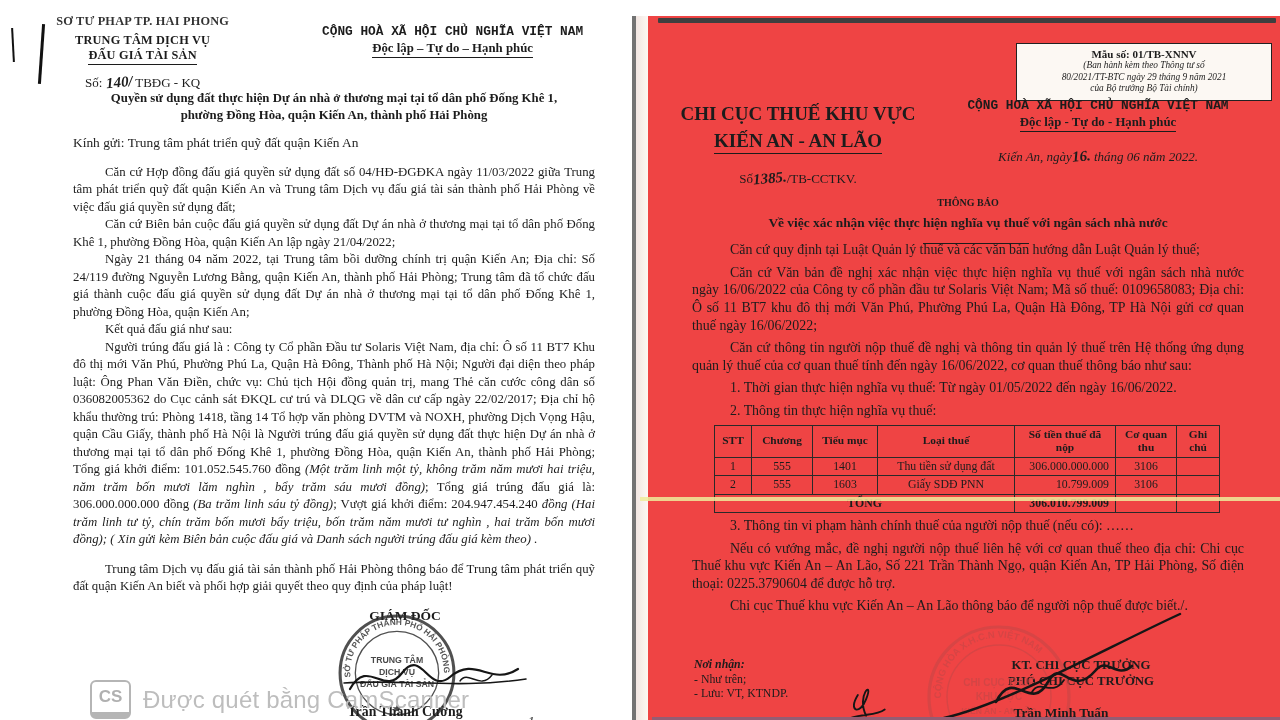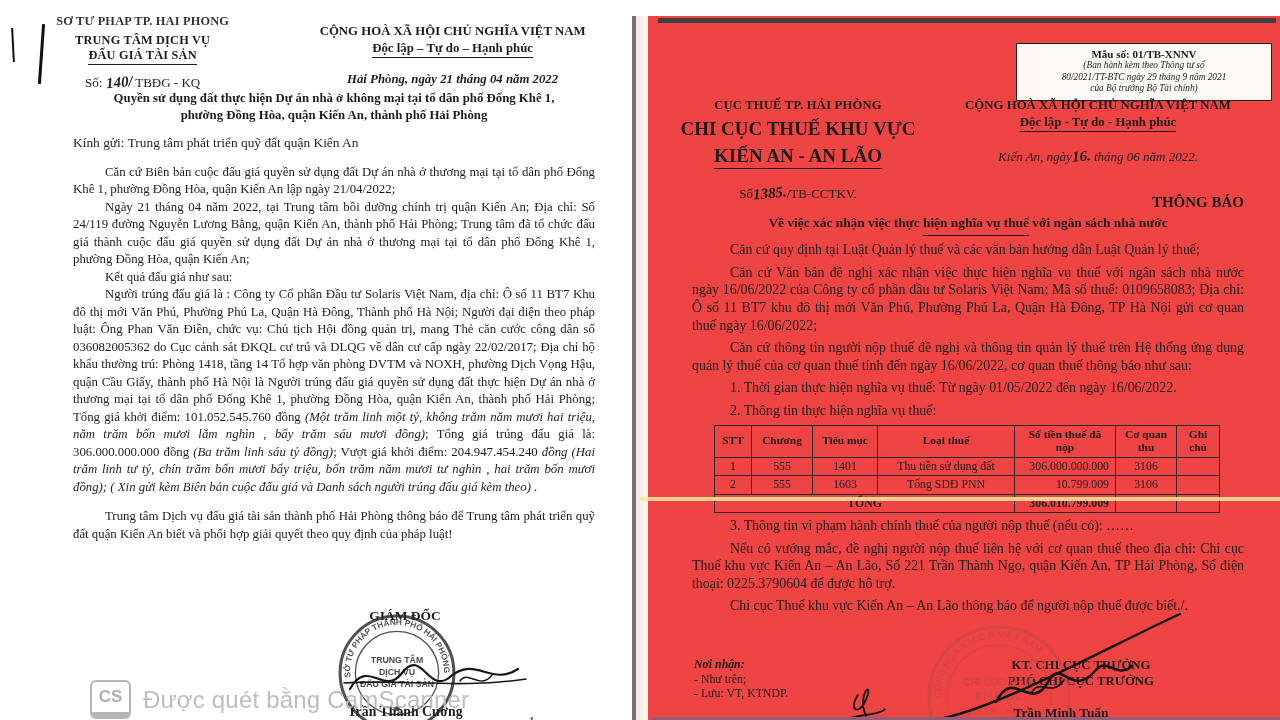--- a/index.html
+++ b/index.html
@@ -10,21 +10,21 @@
   .page-left{left:0;width:620px;background:#ffffff;}
   .scan-line{position:absolute;background:#111;}
   .lp-header{position:absolute;top:0;left:0;width:620px;display:flex;}
   .lp-h-left{width:46%;text-align:center;padding-top:2px;}
   .lp-h-right{width:54%;text-align:center;padding-top:8px;}
   .h-small{font-size:12.3px;font-weight:bold;letter-spacing:.2px;line-height:15px;}
   .h-clip{transform:translateY(-4px);opacity:.9;}
   .u-line{display:inline-block;border-bottom:1.6px solid #1c1c1c;padding-bottom:1px;}
   .so-line{margin-top:9px;font-size:13px;}
   .hand{display:inline-block;font-style:italic;font-weight:600;transform:rotate(-5deg);font-size:15px;}
-  .motto1{font-size:12.8px;font-weight:bold;}
+  .motto1{font-size:12.8px;font-weight:bold;font-family:Liberation Mono, monospace;}
   .motto2{font-size:12.8px;font-weight:bold;margin-top:2px;}
   .dateline{font-size:12.8px;font-style:italic;font-weight:600;margin-top:14px;}
   .lp-body{position:absolute;top:74px;left:73px;width:522px;font-size:12.8px;line-height:17.5px;text-align:justify;}
   .doc-title{text-align:center;font-weight:bold;font-size:15.4px;letter-spacing:.3px;margin:4px 0 8px 0;line-height:20px;}
   .doc-subtitle{text-align:center;font-weight:bold;font-size:12.8px;line-height:17px;margin:0 auto 10px auto;max-width:478px;}
   .salutation{font-size:13.4px;margin:4px 0 12px 0;}
   .para{text-indent:32px;margin:0;}
   .para.gap{margin-top:12px;}
   .it{font-style:italic;}
   .lp-sign-title{position:absolute;left:330px;top:592px;width:150px;text-align:center;font-weight:bold;font-size:13.5px;}
@@ -47,23 +47,23 @@
   .fb1{font-size:11px;font-weight:bold;}
   .fb-it{font-size:9.3px;font-style:italic;line-height:11.5px;}
   .rp-header{position:absolute;top:82px;left:30px;width:600px;display:flex;}
   .rp-h-left{width:44%;text-align:center;}
   .rp-h-right{width:56%;text-align:center;}
   .rp-h-l1{font-size:12.6px;font-weight:600;letter-spacing:.2px;}
   .rp-h-l2{font-size:19px;font-weight:bold;margin-top:5px;}
   .rp-so{margin-top:16px;font-size:13px;}
   .rp-date{font-size:13px;font-style:italic;margin-top:16px;}
   .rp-body{position:absolute;top:178px;left:56px;width:552px;font-size:13.9px;line-height:17.6px;text-align:justify;}
-  .rp-title{text-align:right;font-weight:bold;font-size:15px;margin:0 0 2px 0;}
+  .rp-title{text-align:center;font-weight:bold;font-size:10px;margin:0 0 2px 0;}
   .rp-subtitle{text-align:center;font-weight:bold;font-size:13.4px;margin:0 0 10px 0;}
-  .rp-sub-u{border-bottom:1.4px solid #1c1c1c;padding-bottom:5px;text-align:center;}
+  .rp-sub-u{border-bottom:1.4px solid #1c1c1c;padding-bottom:13px;text-align:center;}
   .rp-para{text-indent:38px;margin:0 0 5px 0;font-family:Liberation Serif, serif;}
   .tax-table{border-collapse:collapse;margin:3px 0 4px 22px;font-size:11.8px;}
   .tax-table th,.tax-table td{border:1.4px solid #2a2a2a;padding:2px 4px;text-align:center;line-height:13.5px;}
   .tax-table th{font-weight:bold;font-size:11.4px;}
   .td-amount{text-align:right !important;padding-right:6px !important;}
   .td-total{font-weight:bold;}
   .hl-yellow{position:absolute;left:4px;top:481px;width:644px;height:4px;background:#efec9b;opacity:.85;}
   .noi-nhan{position:absolute;left:58px;top:641px;font-size:11.8px;line-height:14.5px;}
   .nn-label{font-weight:bold;font-style:italic;}
   .sig-small{position:absolute;left:195px;top:648px;width:62px;height:62px;}
@@ -89,27 +89,27 @@
       <div class="h-small"><span class="u-line">ĐẤU GIÁ TÀI SẢN</span></div>
       <div class="so-line">
         <span>Số:</span>
         <span class="hand">140/</span>
         <span>TBĐG - KQ</span>
       </div>
     </div>
     <div class="lp-h-right">
       <div class="motto1">CỘNG HOÀ XÃ HỘI CHỦ NGHĨA VIỆT NAM</div>
       <div class="motto2"><span class="u-line">Độc lập – Tự do – Hạnh phúc</span></div>
-      <div class="dateline">Hải Phòng, ngày 21 tháng 04 năm 2022</div>
     </div>
   </div>
 
   <div class="lp-body">
-    <div class="doc-subtitle">Quyền sử dụng đất thực hiện Dự án nhà ở không mại tại tổ dân phố Đống Khê 1, phường Đồng Hòa, quận Kiến An, thành phố Hải Phòng</div>
+    <div class="doc-subtitle">Quyền sử dụng đất thực hiện Dự án nhà ở thương mại tại tổ dân phố Đống Khê 1, phường Đồng Hòa, quận Kiến An, thành phố Hải Phòng</div>
     <div class="salutation">Kính gửi: Trung tâm phát triển quỹ đất quận Kiến An</div>
+    <p class="para">Căn cứ Hợp đồng đấu giá quyền sử dụng đất số 04/HĐ-ĐGĐKA ngày 11/03/2022 giữa Trung tâm phát triển quỹ đất quận Kiến An và Trung tâm Dịch vụ đấu giá tài sản thành phố Hải Phòng về việc đấu giá quyền sử dụng đất;</p>
     <p class="para">Căn cứ Biên bản cuộc đấu giá quyền sử dụng đất Dự án nhà ở thương mại tại tổ dân phố Đống Khê 1, phường Đồng Hòa, quận Kiến An lập ngày 21/04/2022;</p>
     <p class="para">Ngày 21 tháng 04 năm 2022, tại Trung tâm bồi dưỡng chính trị quận Kiến An; Địa chỉ: Số 24/119 đường Nguyễn Lương Bằng, quận Kiến An, thành phố Hải Phòng; Trung tâm đã tổ chức đấu giá thành cuộc đấu giá quyền sử dụng đất Dự án nhà ở thương mại tại tổ dân phố Đống Khê 1, phường Đồng Hòa, quận Kiến An;</p>
     <p class="para">Kết quả đấu giá như sau:</p>
     <p class="para"><span>Người trúng đấu giá là : Công ty Cổ phần Đầu tư Solaris Việt Nam, địa chỉ: Ô số 11 BT7 Khu đô thị mới Văn Phú, Phường Phú La, Quận Hà Đông, Thành phố Hà Nội; Người đại diện theo pháp luật: Ông Phan Văn Điền, chức vụ: Chủ tịch Hội đồng quản trị, mang Thẻ căn cước công dân số 036082005362 do Cục cảnh sát ĐKQL cư trú và DLQG về dân cư cấp ngày 22/02/2017; Địa chỉ hộ khẩu thường trú: Phòng 1418, tầng 14 Tổ hợp văn phòng DVTM và NOXH, phường Dịch Vọng Hậu, quận Cầu Giấy, thành phố Hà Nội là Người trúng đấu giá quyền sử dụng đất thực hiện Dự án nhà ở thương mại tại tổ dân phố Đống Khê 1, phường Đồng Hòa, quận Kiến An, thành phố Hải Phòng; Tổng giá khởi điểm: 101.052.545.760 đồng </span><span class="it">(Một trăm linh một tỷ, không trăm năm mươi hai triệu, năm trăm bốn mươi lăm nghìn , bẩy trăm sáu mươi đồng)</span><span>; Tổng giá trúng đấu giá là: 306.000.000.000 đồng </span><span class="it">(Ba trăm linh sáu tỷ đồng)</span><span>; Vượt giá khởi điểm: 204.947.454.240 </span><span class="it">đồng (Hai trăm linh tư tỷ, chín trăm bốn mươi bẩy triệu, bốn trăm năm mươi tư nghìn , hai trăm bốn mươi đồng); ( Xin gửi kèm Biên bản cuộc đấu giá và Danh sách người trúng đấu giá kèm theo) .</span></p>
     <p class="para gap">Trung tâm Dịch vụ đấu giá tài sản thành phố Hải Phòng thông báo để Trung tâm phát triển quỹ đất quận Kiến An biết và phối hợp giải quyết theo quy định của pháp luật!</p>
   </div>
 
   <div class="lp-sign-title">GIÁM ĐỐC</div>
 
   <svg class="stamp-left" viewBox="0 0 120 120">
@@ -152,21 +152,20 @@
 
   <div class="form-box">
     <div class="fb1">Mẫu số: 01/TB-XNNV</div>
     <div class="fb-it">(Ban hành kèm theo Thông tư số</div>
     <div class="fb-it">80/2021/TT-BTC ngày 29 tháng 9 năm 2021</div>
     <div class="fb-it">của Bộ trưởng Bộ Tài chính)</div>
   </div>
 
   <div class="rp-header">
     <div class="rp-h-left">
-      <div class="rp-h-l1">CỤC THUẾ TP. HẢI PHÒNG</div>
       <div class="rp-h-l2">CHI CỤC THUẾ KHU VỰC</div>
       <div class="rp-h-l2"><span class="u-line">KIẾN AN - AN LÃO</span></div>
       <div class="rp-so">
         <span>Số</span><span class="hand">1385.</span><span>/TB-CCTKV.</span>
       </div>
     </div>
     <div class="rp-h-right">
       <div class="motto1">CỘNG HOÀ XÃ HỘI CHỦ NGHĨA VIỆT NAM</div>
       <div class="motto2"><span class="u-line">Độc lập - Tự do - Hạnh phúc</span></div>
       <div class="rp-date">
@@ -205,21 +204,21 @@
           <td>1401</td>
           <td>Thu tiền sử dụng đất</td>
           <td class="td-amount">306.000.000.000</td>
           <td>3106</td>
           <td></td>
         </tr>
         <tr>
           <td>2</td>
           <td>555</td>
           <td>1603</td>
-          <td>Tổng SDĐ PNN</td>
+          <td>Giấy SDĐ PNN</td>
           <td class="td-amount">10.799.009</td>
           <td>3106</td>
           <td></td>
         </tr>
         <tr>
           <td colspan="4" class="td-total">TỔNG</td>
           <td class="td-amount td-total">306.010.799.009</td>
           <td></td>
           <td></td>
         </tr>

